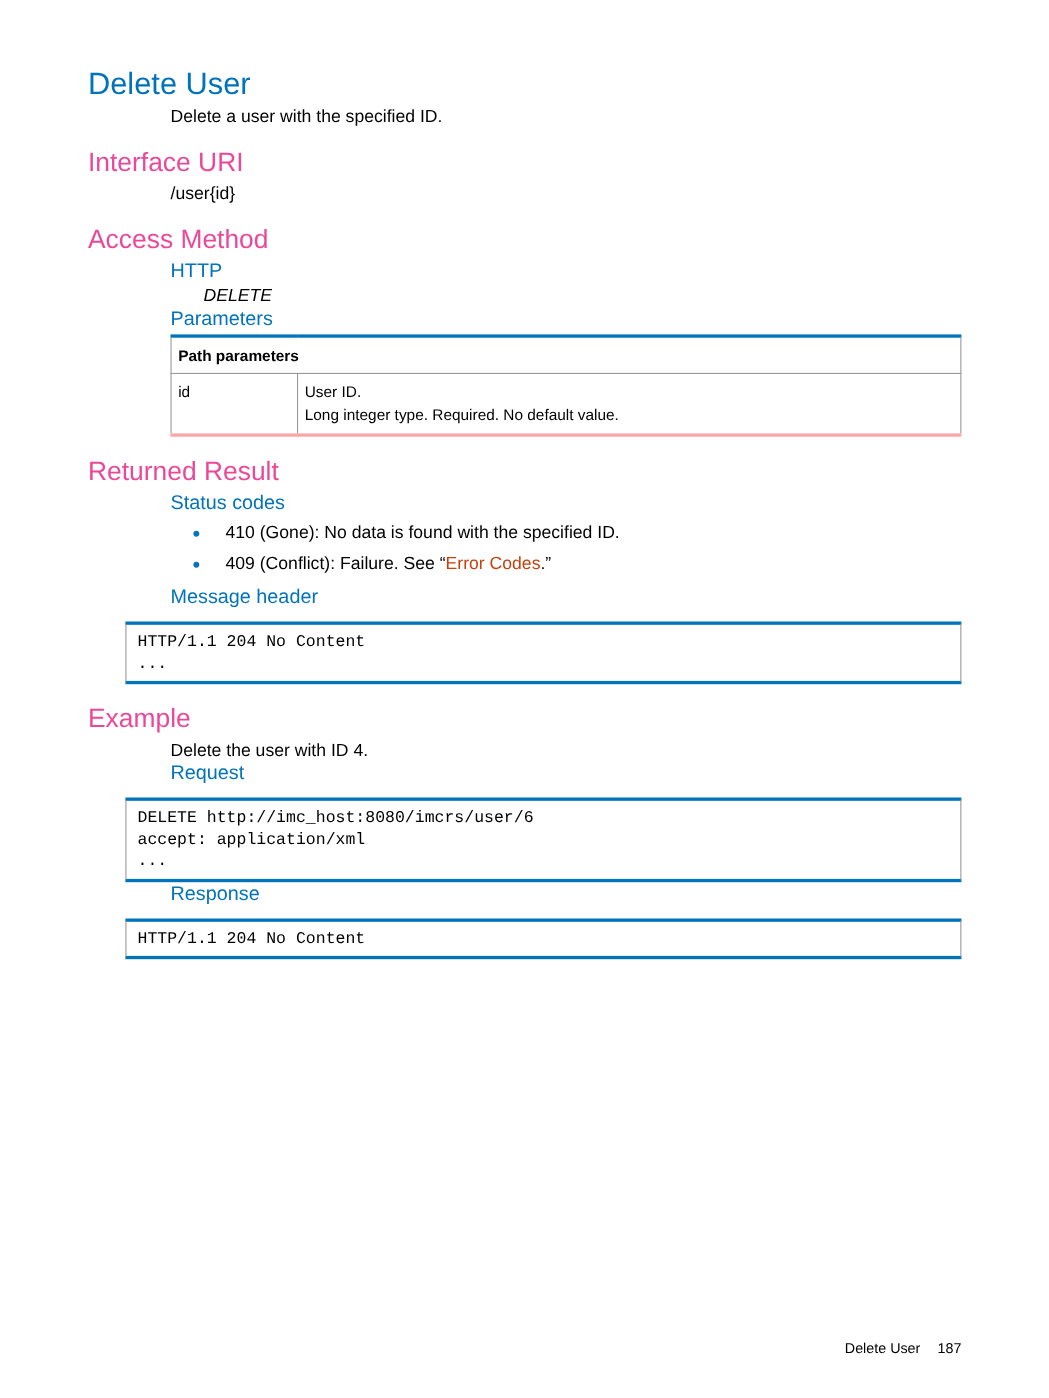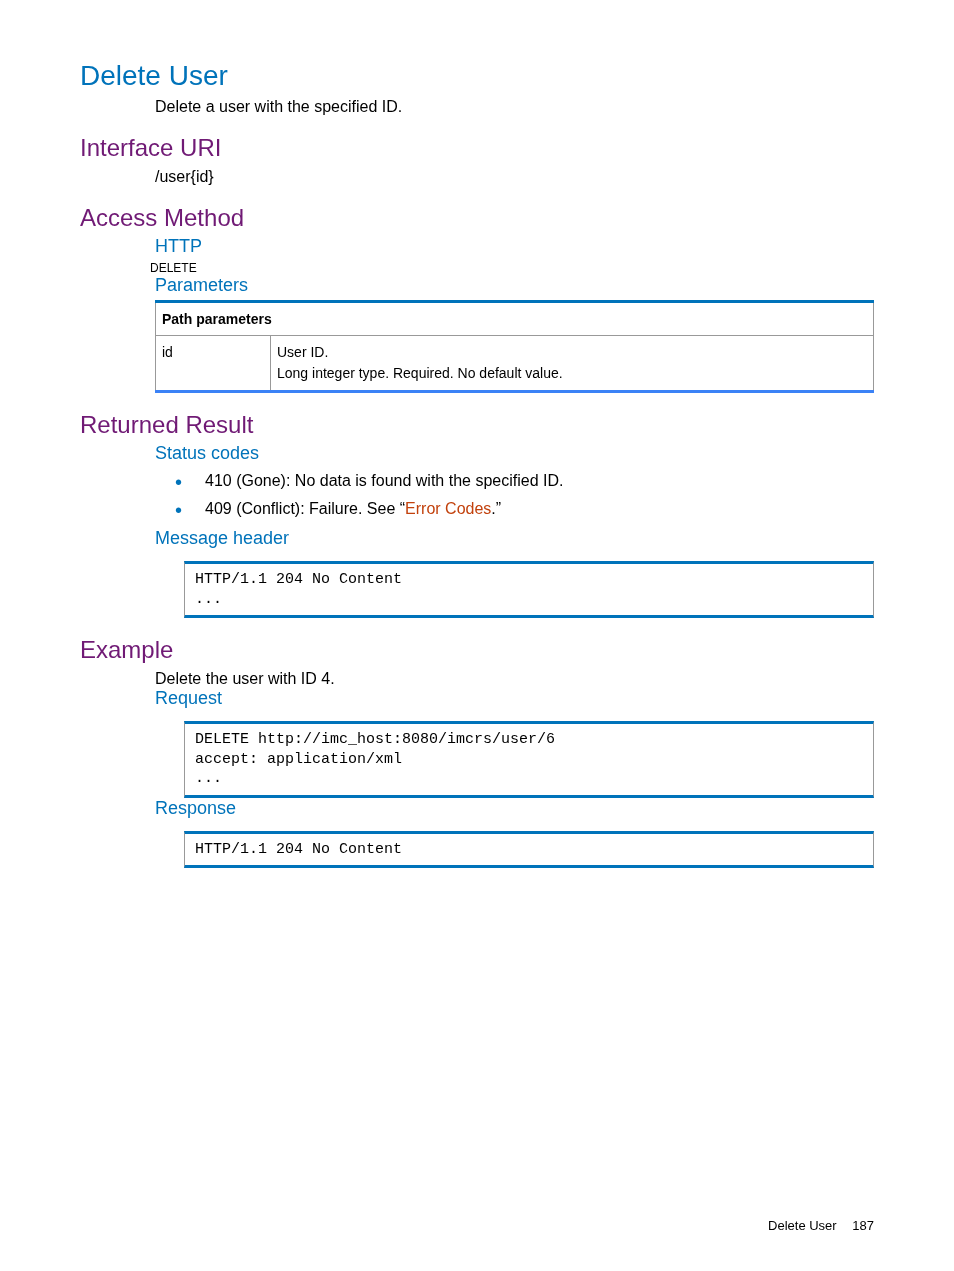--- a/index.html
+++ b/index.html
@@ -19,43 +19,44 @@
     }
     .h1 {
       font-size: 28px;
       color: #0073ba;
       font-weight: 300;
       margin-bottom: 6px;
       font-family: Arial, sans-serif;
     }
     .h2 {
       font-size: 24px;
-      color: #701a75;
+      color: #ec4899;
       font-weight: 300;
       margin-top: 18px;
       margin-bottom: 4px;
     }
     .h3 {
       font-size: 18px;
       color: #0073ba;
       font-weight: 400;
       margin-bottom: 4px;
     }
     .h3.indent {
       margin-left: 75px;
     }
     .body-text {
       margin-left: 75px;
       margin-top: 6px;
       font-size: 16px;
     }
     .body-text-nomargin {
-      margin-left: 70px;
+      margin-left: 105px;
       margin-top: 2px;
-      font-size: 12px;
+      font-size: 16px;
+      font-style: italic;
     }
     ul {
       margin-left: 95px;
       margin-top: 8px;
       list-style: none;
     }
     ul li {
       position: relative;
       padding-left: 30px;
       margin-bottom: 10px;
@@ -71,42 +72,42 @@
     }
     .link {
       color: #c2410c;
     }
     table.params {
       width: calc(100% - 75px);
       margin-left: 75px;
       margin-top: 0;
       border-collapse: collapse;
       border-top: 3px solid #0073ba;
-      border-bottom: 3px solid #3b82f6;
+      border-bottom: 3px solid #fca5a5;
     }
     table.params th {
       text-align: left;
       font-weight: bold;
       font-size: 14px;
       padding: 8px 6px;
       border: 1px solid #999;
       border-top: none;
     }
     table.params td {
       font-size: 14px;
       padding: 6px 6px;
       border: 1px solid #999;
       vertical-align: top;
       line-height: 1.5;
     }
     table.params td:first-child {
       width: 115px;
     }
     .code-block {
-      margin-left: 104px;
+      margin-left: 34px;
       margin-top: 12px;
       border-top: 3px solid #0073ba;
       border-bottom: 3px solid #0073ba;
       border-left: 1px solid #999;
       border-right: 1px solid #999;
       padding: 6px 10px;
       font-family: "Courier New", monospace;
       font-size: 15px;
       white-space: pre;
       line-height: 1.3;

